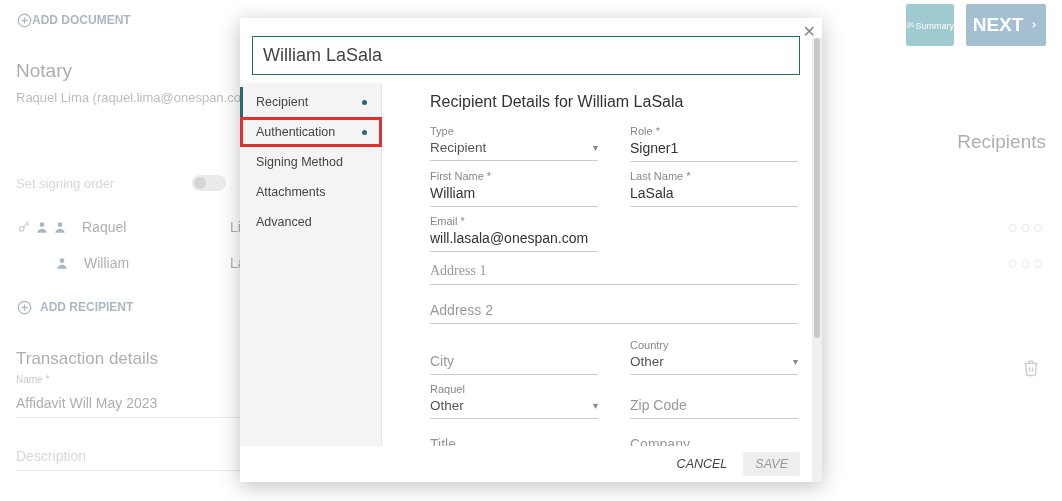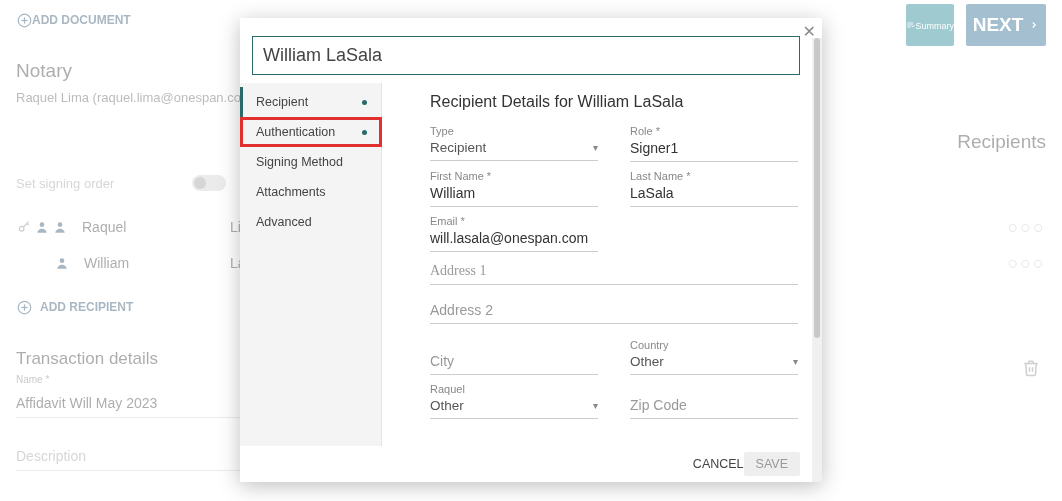--- a/index.html
+++ b/index.html
@@ -111,21 +111,21 @@
     width:100%; background:transparent; color:#333;
   }
   .f-select {
     border:none; border-bottom:1px solid #ccc; font-size:13.5px; padding:3px 0 5px 0;
     width:100%; background:transparent; color:#555; display:flex; justify-content:space-between;
     align-items:center;
   }
   .caret { color:#888; font-size:10px; }
   .modal-footer {
     height:36px; display:flex; align-items:center; justify-content:flex-end;
-    gap:0; padding-right:22px;
+    gap:16px; padding-right:22px;font-style:italic;
   }
   .btn-cancel { font-size:12.5px; color:#444; cursor:pointer;}
   .btn-save {
     font-size:12.5px; color:#999; background:#eee; padding:5px 12px; border-radius:2px;
   }
   ::placeholder { color:#999; }
 </style>
 </head>
 <body>
 
@@ -338,20 +338,28 @@
           <div class="f-select">
             <span>Other</span>
             <span class="caret">▾</span>
           </div>
         </div>
         <div class="col">
           <input class="f-input" style="color: rgb(153, 153, 153);" placeholder="Zip Code">
         </div>
       </div>
 
+      <div class="row" style="margin-top:14px;">
+        <div class="col">
+          <input class="f-input" style="color: rgb(153, 153, 153);" placeholder="Title">
+        </div>
+        <div class="col">
+          <input class="f-input" style="color: rgb(153, 153, 153);" placeholder="Company">
+        </div>
+      </div>
 
       <div class="row">
         <div class="col">
           
           
         </div>
         <div class="col"></div>
       </div>
     </div>
   </div>

